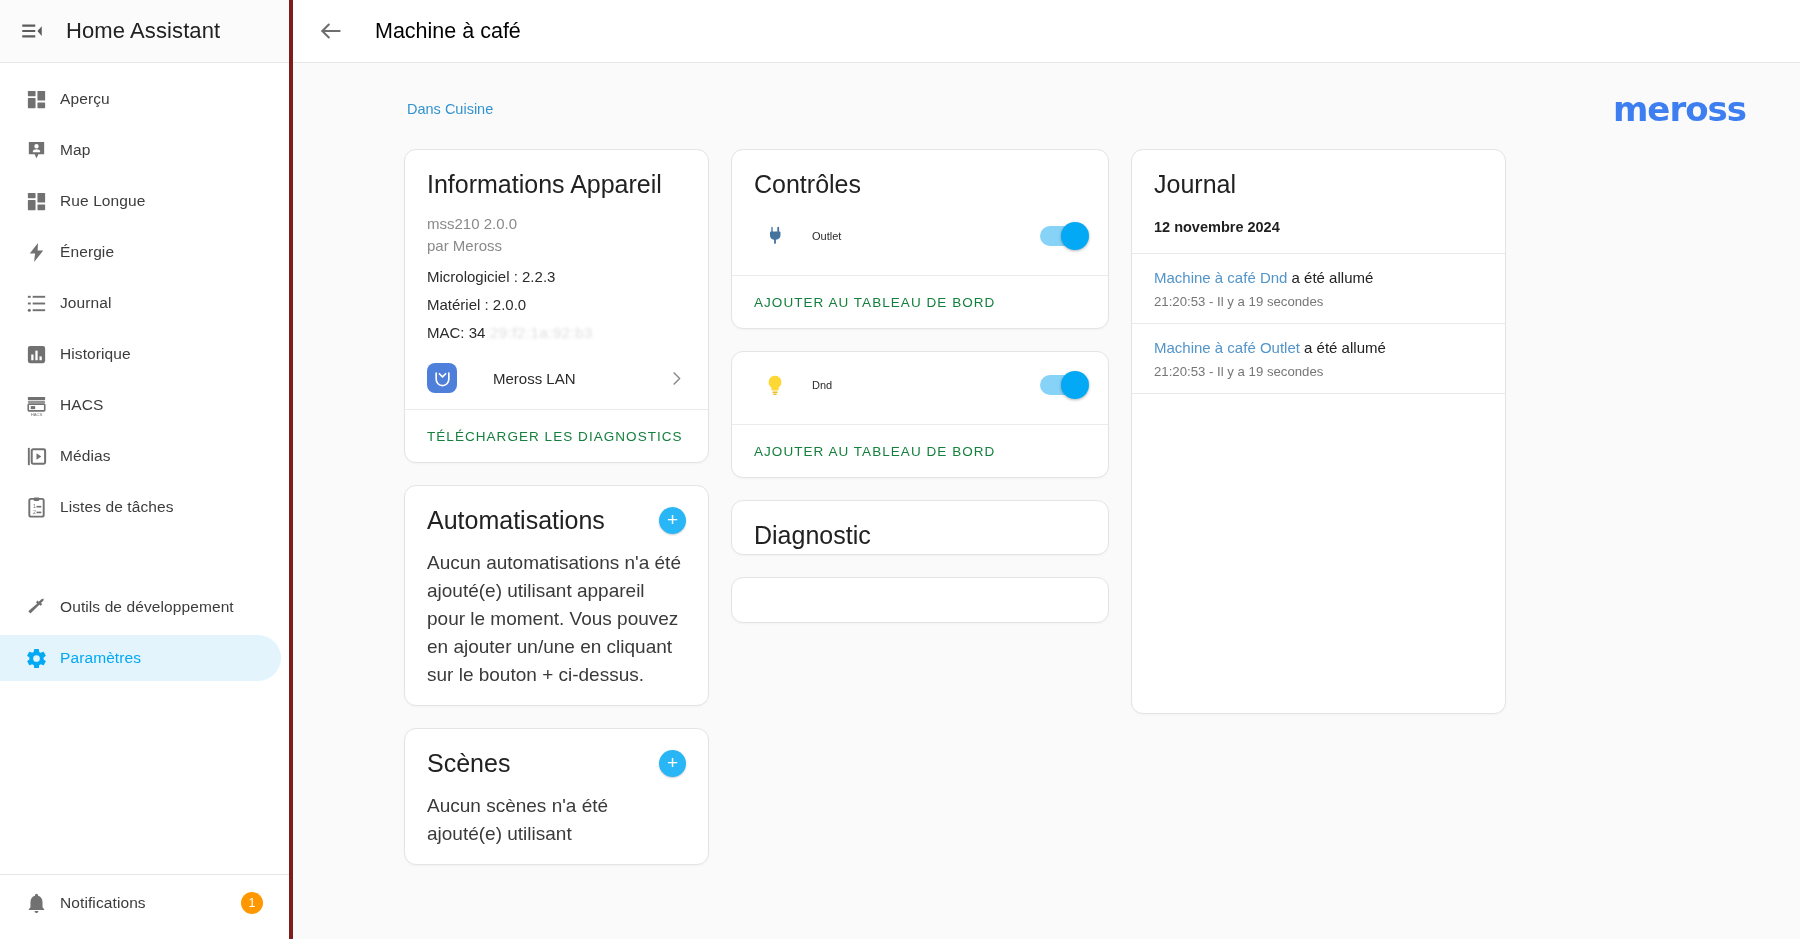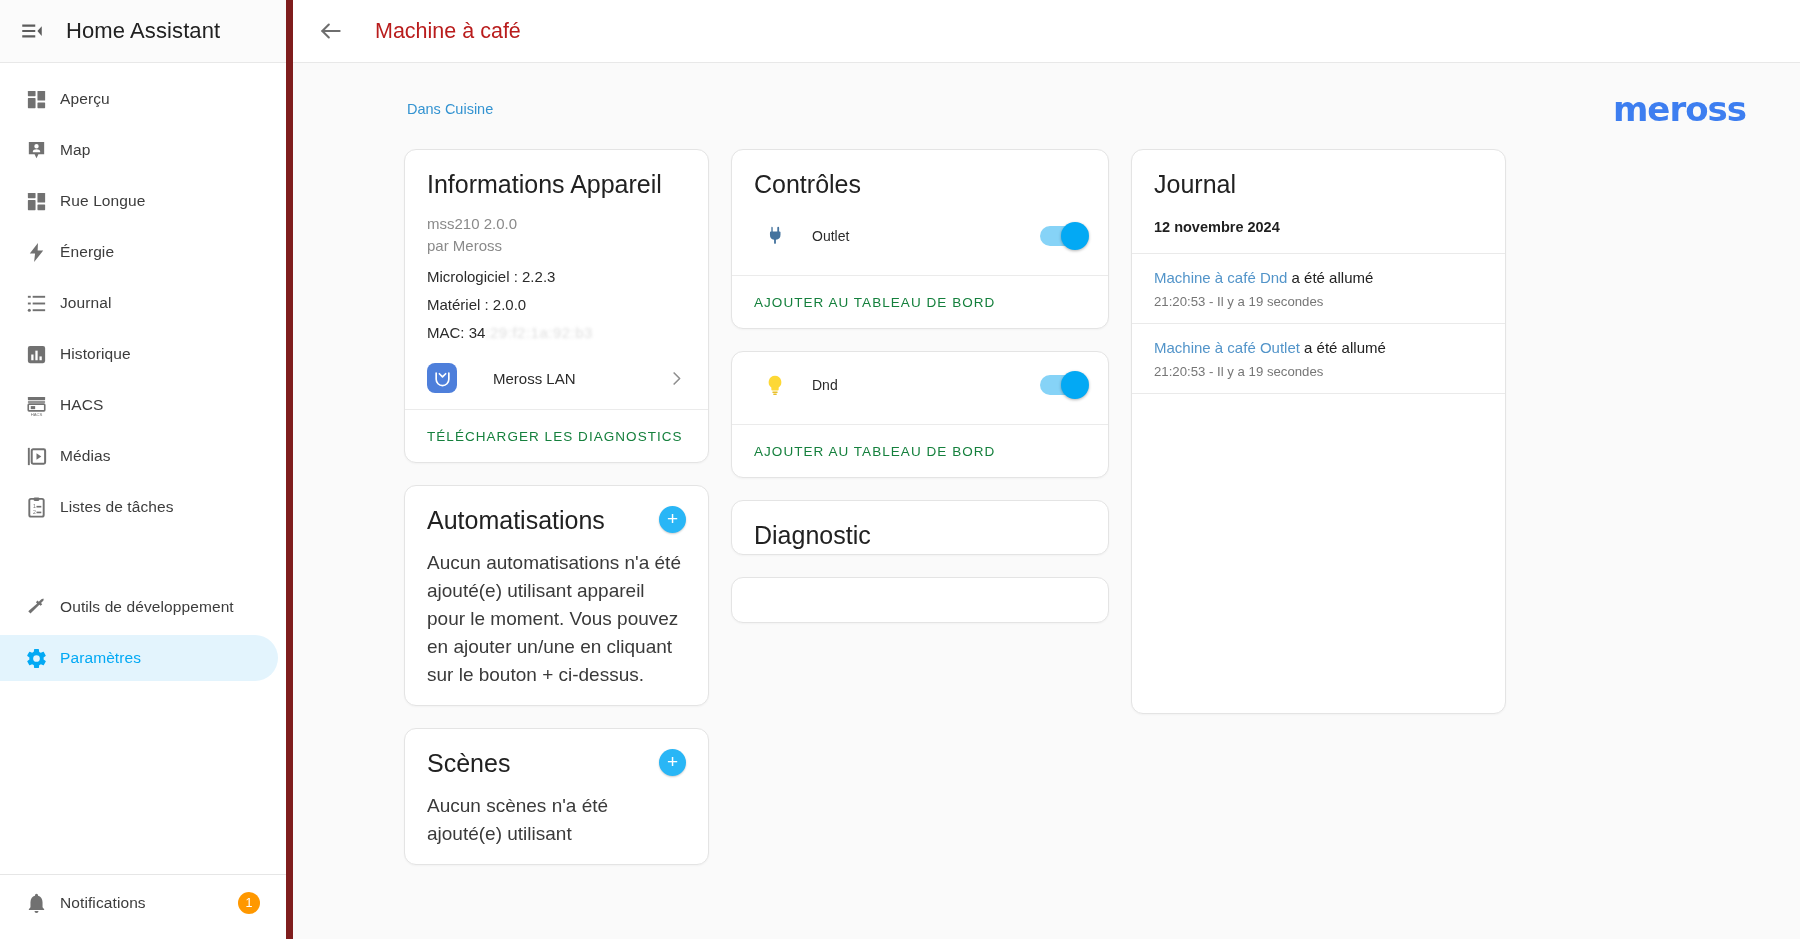--- a/index.html
+++ b/index.html
@@ -12,21 +12,21 @@
     background: #fafafa;
     color: #212121;
     -webkit-font-smoothing: antialiased;
   }
   .app { display: flex; width: 1800px; height: 939px; }
 
   
   .sidebar {
     width: 293px; min-width: 293px; height: 939px;
     background: #ffffff;
-    border-right: 7px solid #7f1d1d;
+    border-right: 4px solid #7f1d1d;
     display: flex; flex-direction: column;
     position: relative;
   }
   .sb-header {
     height: 63px; min-height: 63px;
     display: flex; align-items: center;
     padding-left: 10px;
     border-bottom: 1px solid #e8e8e8;
     background: #fbfbfb;
   }
@@ -81,21 +81,21 @@
     display: flex; align-items: center;
     background: #ffffff;
     border-bottom: 1px solid #e8e8e8;
     padding-left: 16px;
   }
   .tb-back {
     width: 44px; height: 44px;
     display: flex; align-items: center; justify-content: center;
     cursor: pointer; border-radius: 50%; color: #6e6e6e;
   }
-  .tb-title { font-size: 21.5px; font-weight: 400; color: #b91c1c; margin-left: 22px; }
+  .tb-title { font-size: 21.5px; font-weight: 400; color: #000000; margin-left: 22px; }
 
   .content { flex: 1; padding: 0 28px; overflow: hidden; position: relative; }
   .content-head {
     display: flex; align-items: center; justify-content: space-between;
     padding: 26px 26px 0 86px;
   }
   .breadcrumb { font-size: 14.5px; color: #3393d1; cursor: pointer; }
   .brand-logo {
     font-size: 34px; font-weight: 700; color: #3d7ef0;
     letter-spacing: -1px; font-family: "DejaVu Sans", sans-serif;
@@ -116,21 +116,21 @@
     border: 1px solid #e4e4e4;
     border-radius: 12px;
     box-shadow: 0 1px 2px rgba(0,0,0,0.035);
     overflow: hidden;
   }
   .card-title {
     font-size: 25px; font-weight: 400; color: #212121;
     padding: 20px 22px 4px 22px;
   }
   .card-title-row {
-    display: flex; justify-content: space-between;
+    display: flex; align-items: center; justify-content: space-between;
     padding: 20px 22px 4px 22px;
     gap: 23px;
   }
   .card-title-row .card-title { padding: 0; }
   .fab-add {
     width: 27px; height: 27px; border-radius: 50%;
     background: #29b6f6; color: #fff;
     display: flex; align-items: center; justify-content: center;
     font-size: 19px; line-height: 1; cursor: pointer;
     box-shadow: 0 1px 2px rgba(0,0,0,0.2);
@@ -170,21 +170,21 @@
   .empty-text { font-size: 19px; color: #3a3a3a; line-height: 28px; }
 
   .entity-row {
     display: flex; align-items: center;
     height: 46px; padding: 0 0 0 2px;
   }
   .entity-icon {
     width: 38px; min-width: 38px;
     display: flex; align-items: center; justify-content: center;
   }
-  .entity-name { font-size: 14px; color: #2b2b2b; margin-left: 18px; }
+  .entity-name { font-size: 11px; color: #2b2b2b; margin-left: 18px; }
   .entity-value { margin-left: auto; font-size: 14.5px; color: #2b2b2b; }
 
   .toggle {
     margin-left: auto;
     width: 46px; height: 20px; border-radius: 10px;
     background: #86d3f7; position: relative; cursor: pointer;
   }
   .toggle .knob {
     position: absolute; right: -3px; top: -4px;
     width: 28px; height: 28px; border-radius: 50%;

